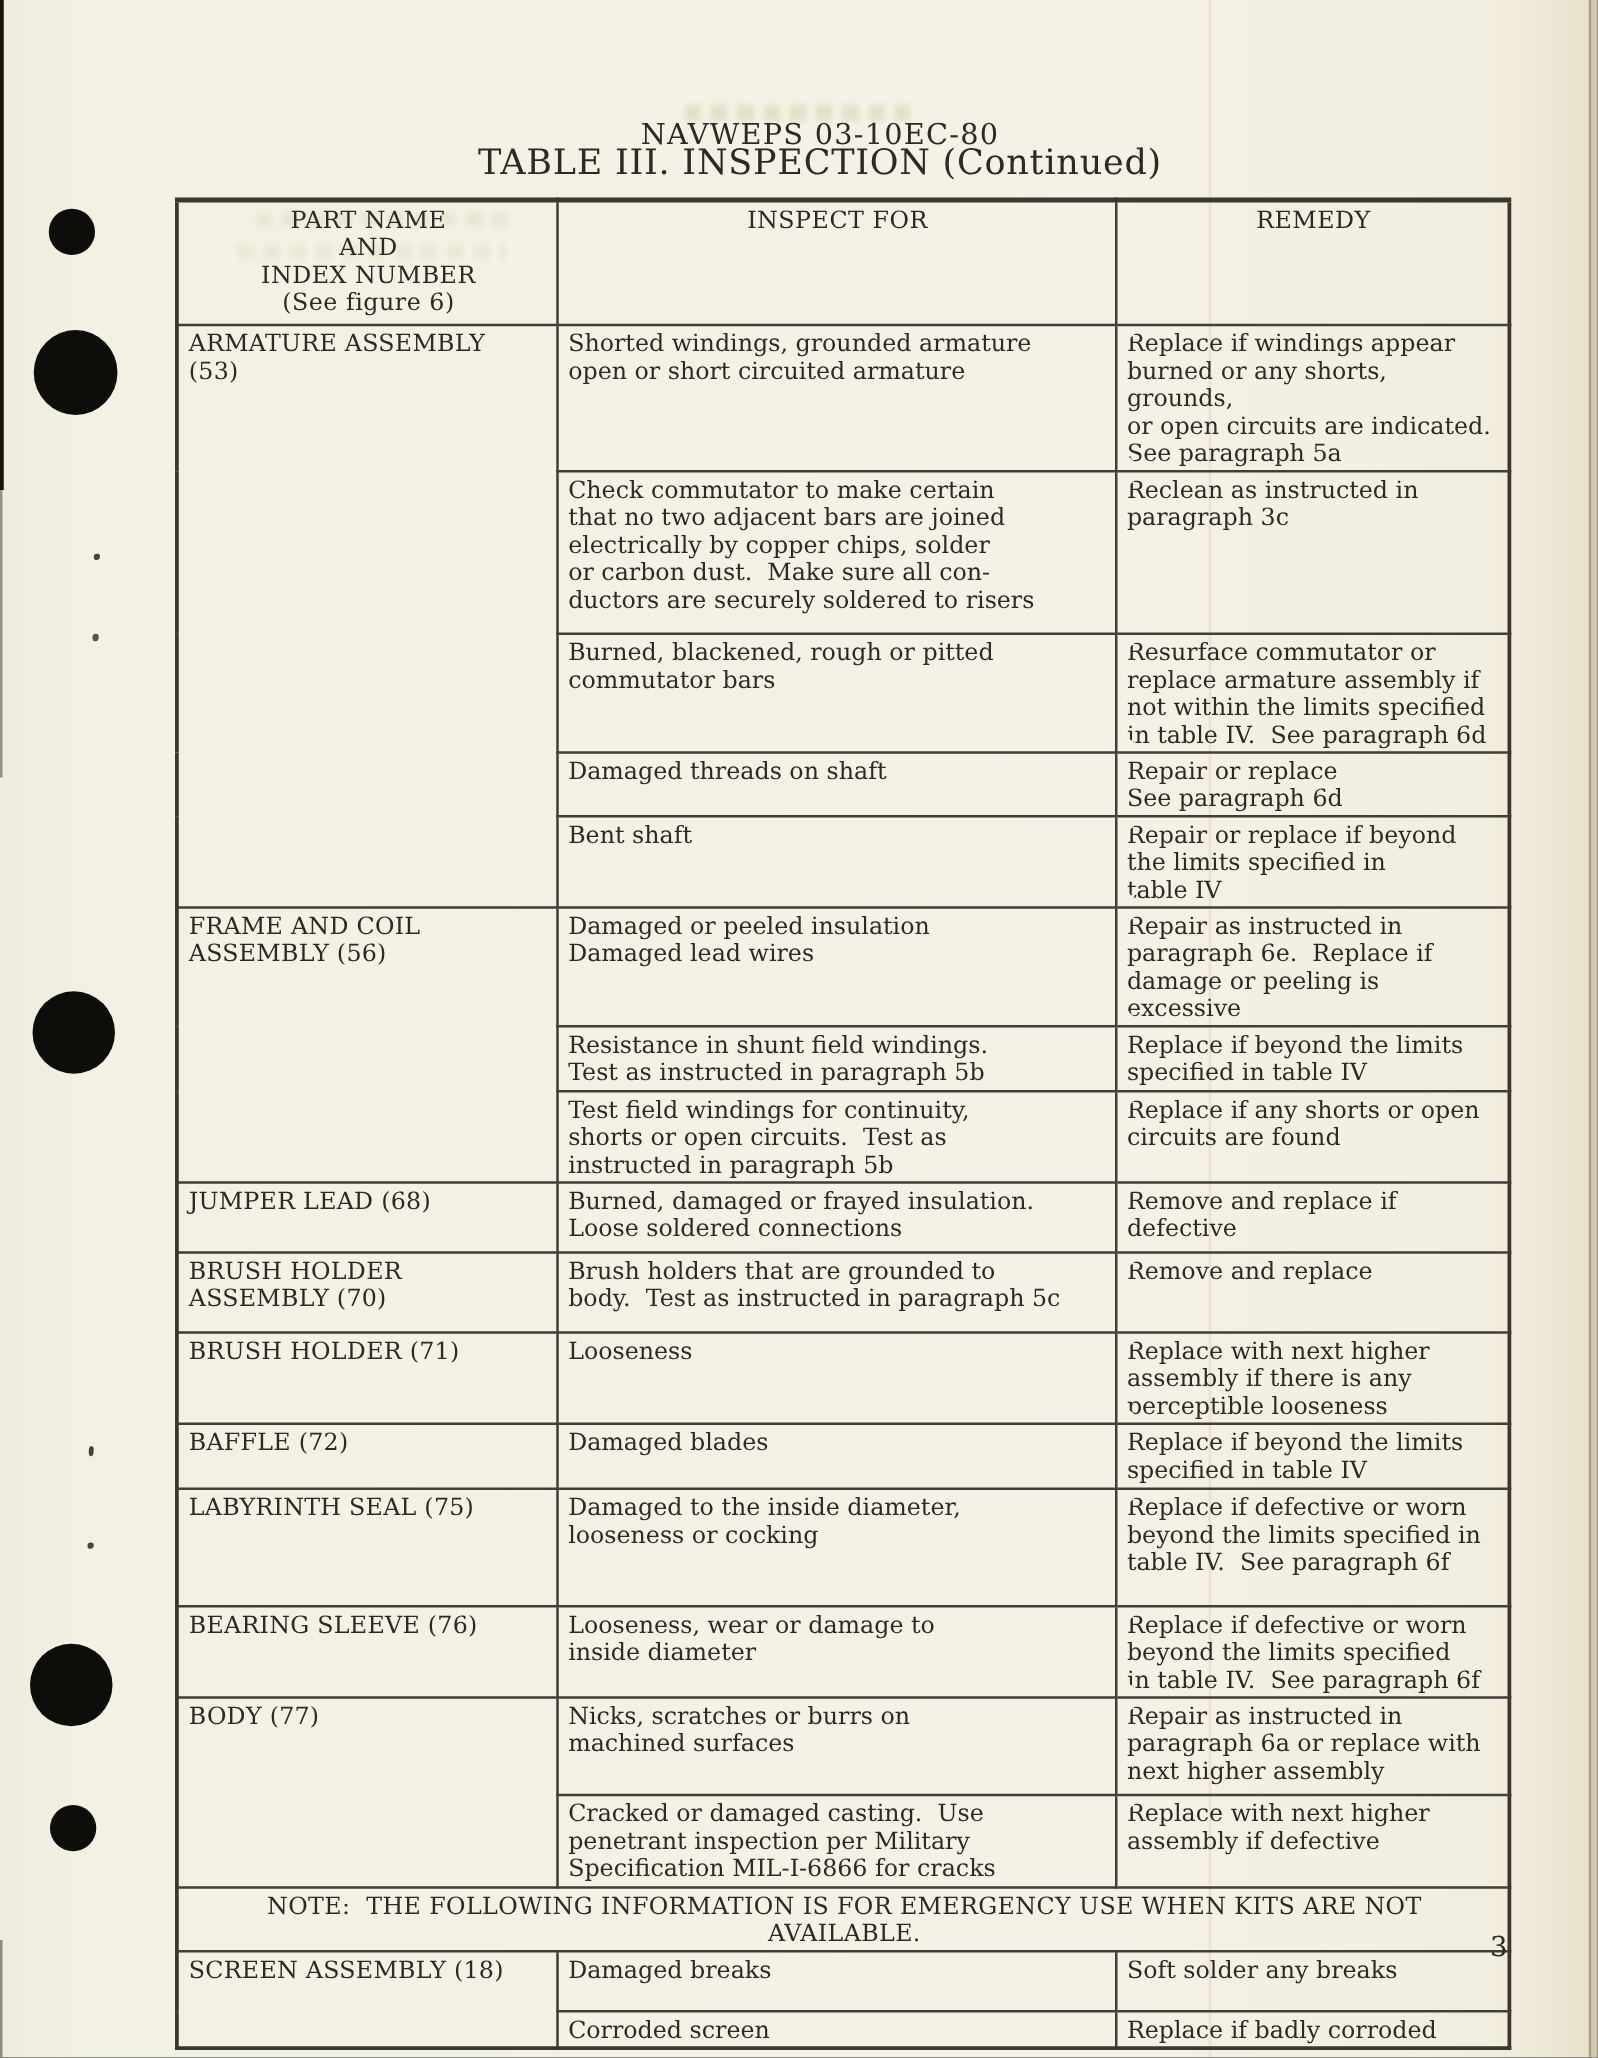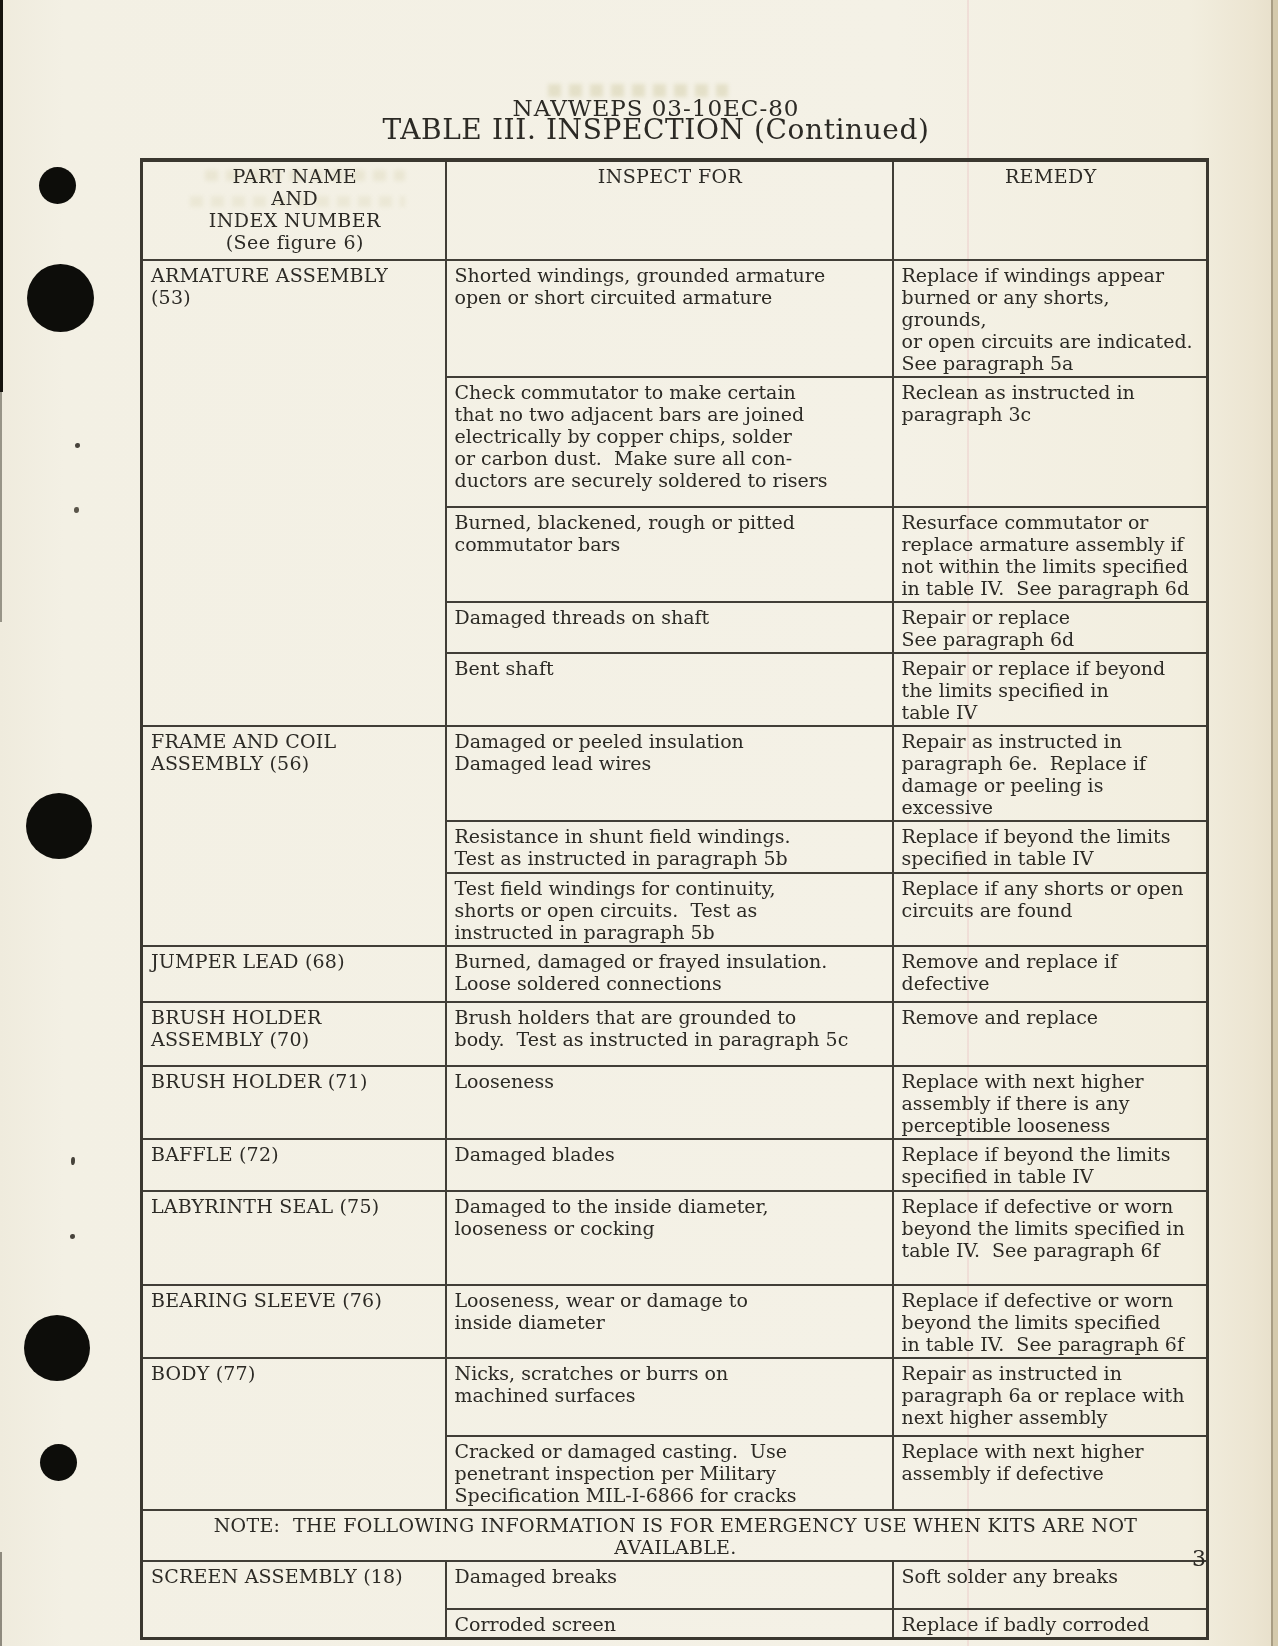--- a/index.html
+++ b/index.html
@@ -34,21 +34,21 @@
     white-space:pre-wrap;
     overflow:hidden;
   }
   table.insp{border:3px solid #3a372f;border-top-width:4px;}
   td.hdr{
     text-align:center;vertical-align:middle;
     letter-spacing:.4px;padding-top:0;
   }
   td.pn{padding-left:9px;padding-top:5px;letter-spacing:.2px;}
   td.ins{padding-left:15px;margin-left:12px;}
-  td.rem{padding-left:12px;}
+  td.rem{padding-left:12px;border-radius:32px;}
   td.noteCell{
     vertical-align:middle;text-align:center;
     padding-left:13px;letter-spacing:.3px;
   }
   .page-number{
     position:absolute;left:1192px;top:1546px;
     font-size:22px;
   }
   .punch-hole{position:absolute;background:#0d0d0a;border-radius:50%;}
   .hole-1{left:39px;top:167px;width:37px;height:37px;}

